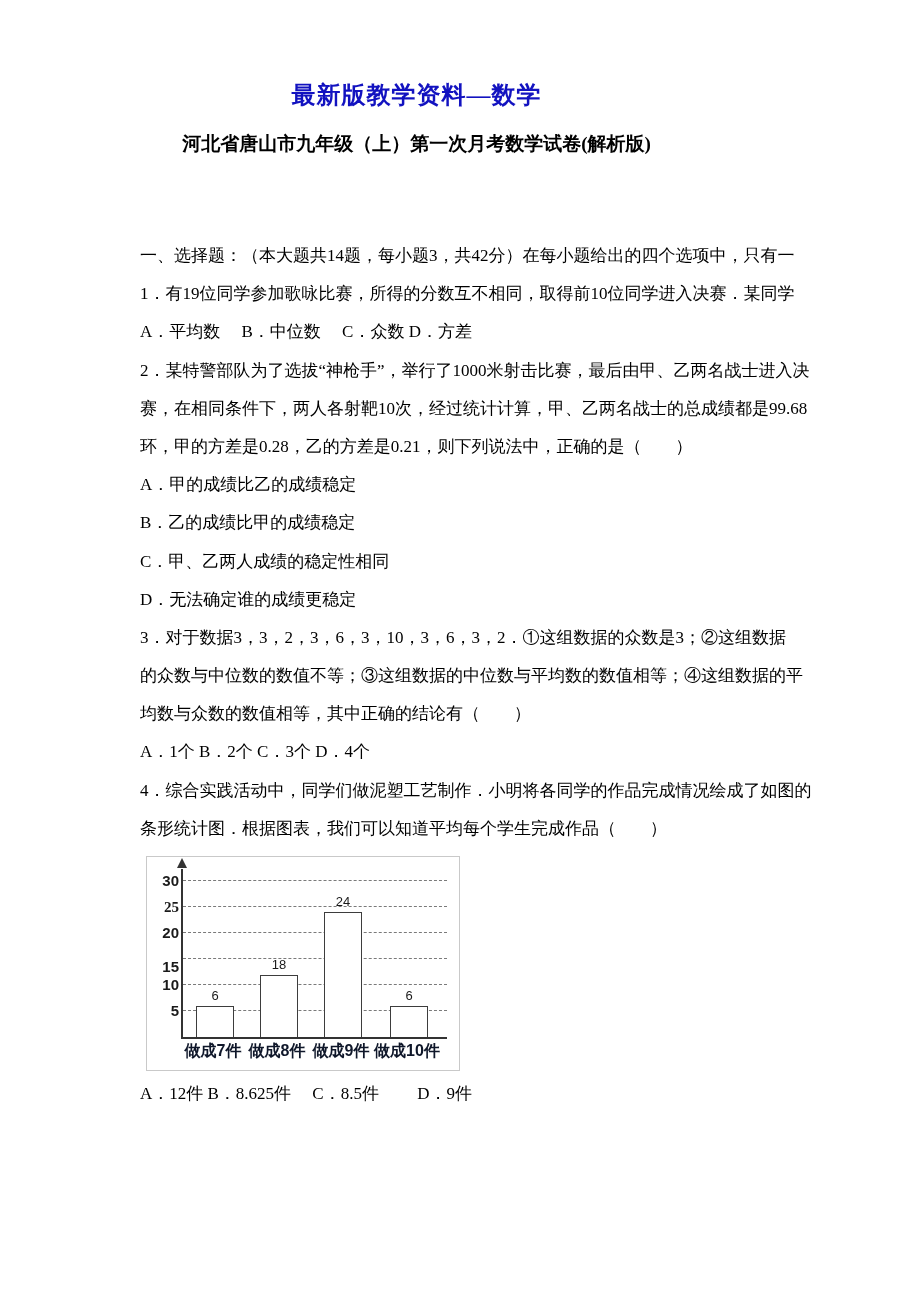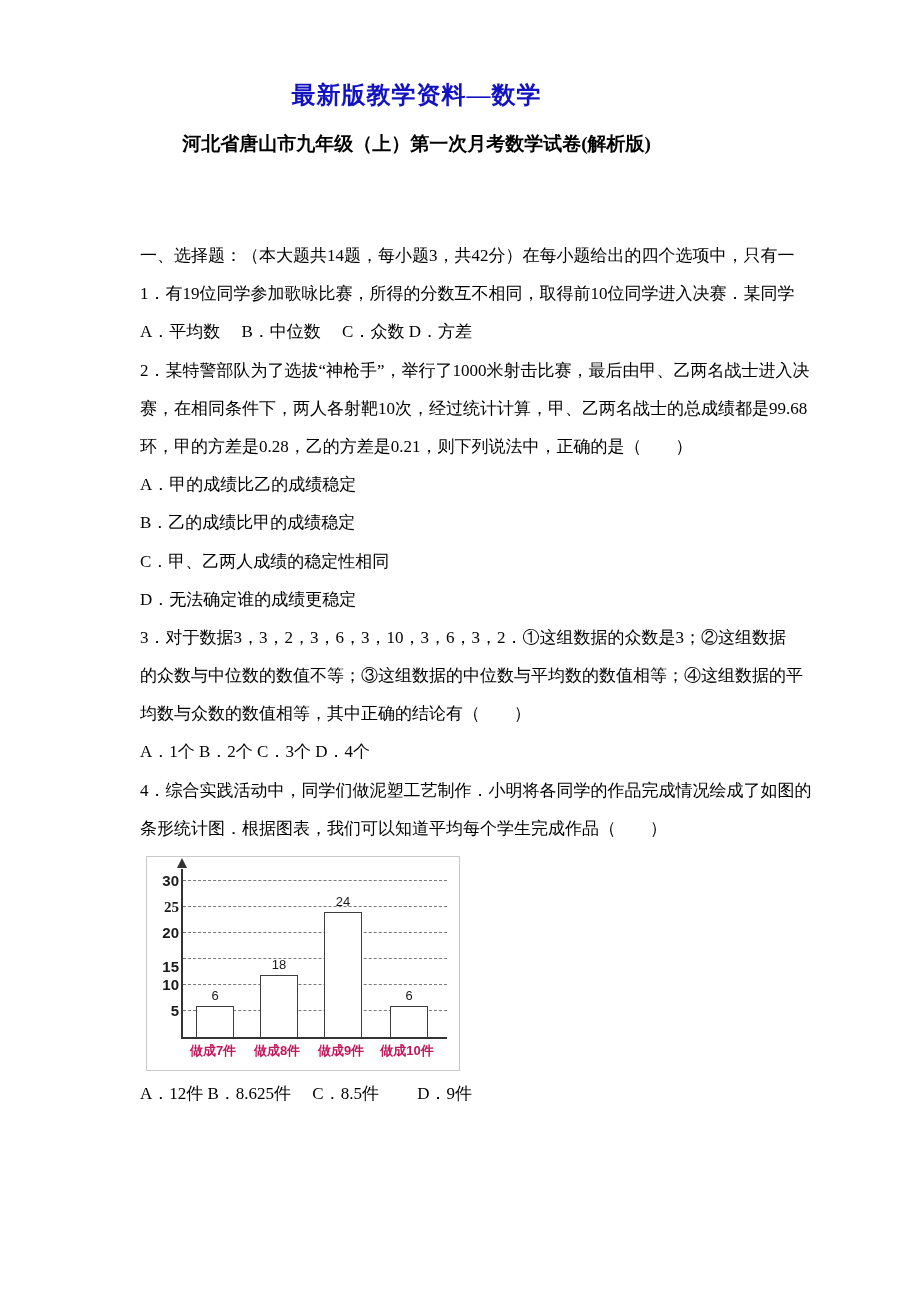--- a/index.html
+++ b/index.html
@@ -44,21 +44,21 @@
     position:absolute; bottom:0; width:38px;
     background:#fdfdfd; border:1.5px solid #3d3d3d; border-bottom:none;
   }
   .bar-value {
     position:absolute; width:38px; text-align:center;
     font-size:13px; font-weight:normal; color:#1a1a1a;
   }
   .xlabels { position:relative; width:266px; height:22px; margin-top:3px; }
   .xtick {
     position:absolute; width:66px; text-align:center;
-    font-size:13px; font-weight:bold; color:#be185d; line-height:18px;
+    font-size:16px; font-weight:bold; color:#0f172a; line-height:18px;
     white-space:nowrap;
   }
 </style>
 </head>
 <body>
 
 <div class="page">
 
   <div class="doc-title" style="color: rgb(18, 18, 192);">最新版教学资料—数学</div>
 

